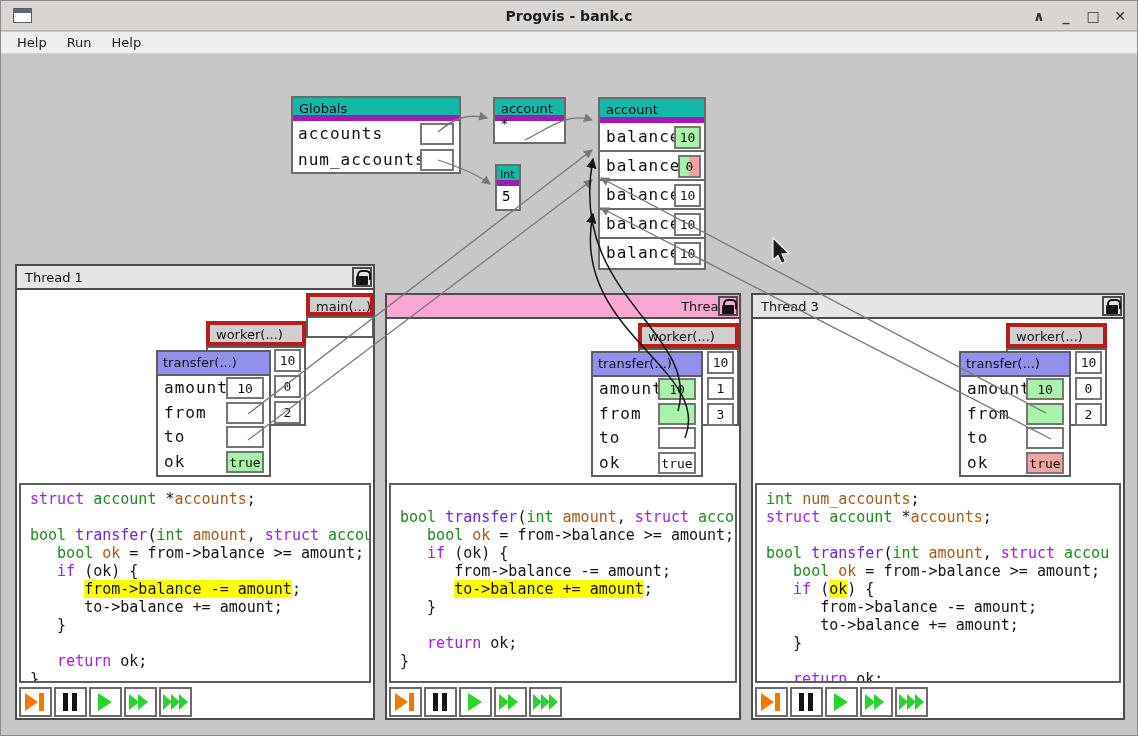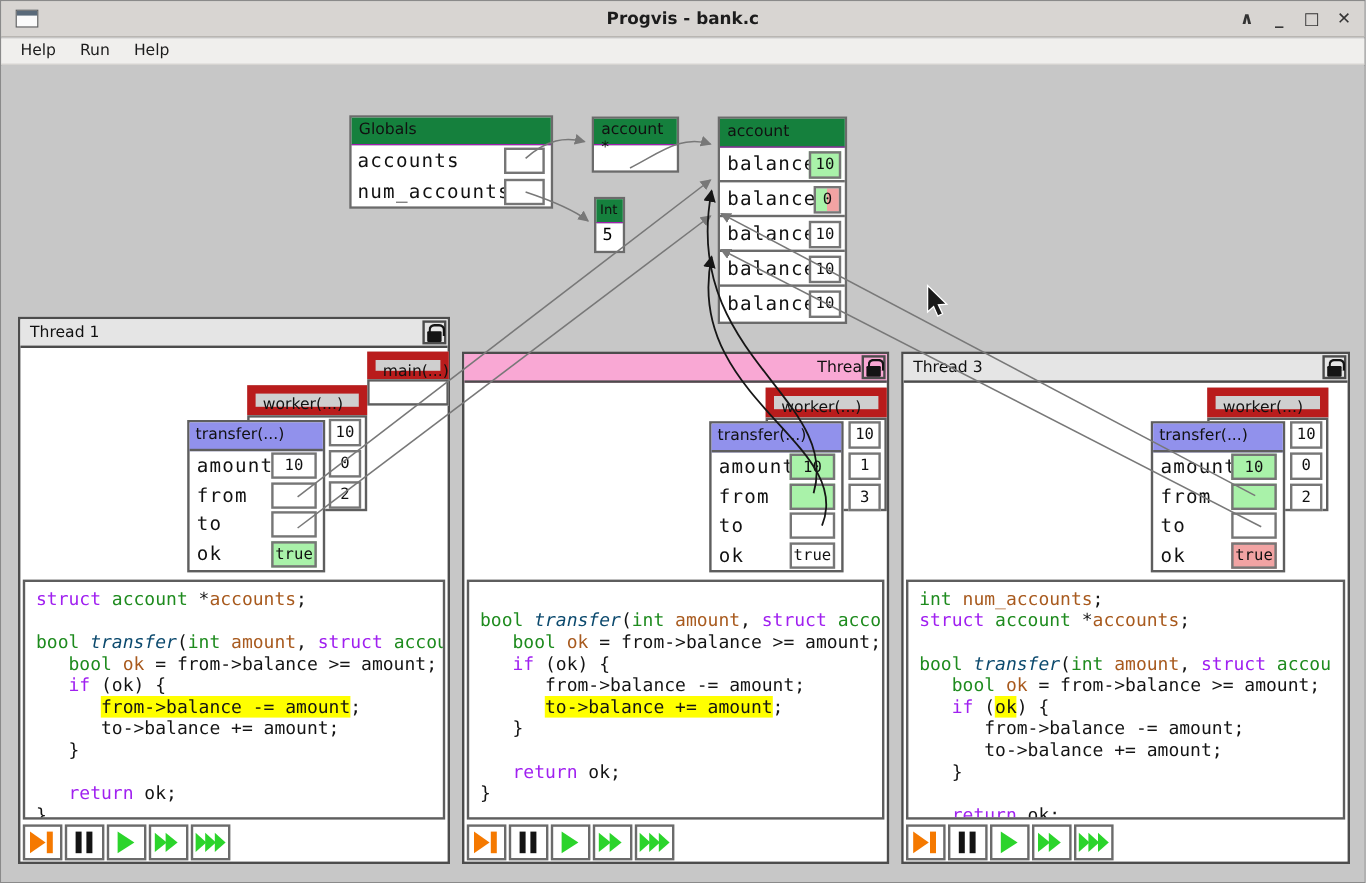--- a/index.html
+++ b/index.html
@@ -15,21 +15,21 @@
   .wtitle{flex:1;text-align:center;font-size:14px;font-weight:bold;color:#1c1c1c;}
   .winctls{position:absolute;right:8px;top:0;height:30px;display:flex;align-items:center;gap:9px;}
   .wctl{width:18px;text-align:center;font-size:14px;color:#333;font-weight:bold;cursor:default;}
   .menubar{position:absolute;left:0;top:31px;width:100%;height:22px;background:#f0efed;
            border-bottom:1px solid #d2cfcc;display:flex;align-items:center;padding-left:6px;}
   .mitem{font-size:13px;color:#1c1c1c;padding:2px 10px;}
   
   #canvas{position:absolute;left:0;top:54px;width:1136px;height:680px;background:#c7c7c7;}
   
   .hbox{position:absolute;border:2px solid #6b6b6b;background:#fff;}
-  .hbox .hdr{background:#15803d;border-bottom:1px solid #a21caf;font-size:13px;color:#111;
+  .hbox .hdr{background:#14b8a6;border-bottom:6px solid #a21caf;font-size:13px;color:#111;
              padding:3px 6px 2px 6px;height:23px;}
   .grow{position:relative;height:26px;}
   .vname{font-family:"DejaVu Sans Mono",monospace;font-size:16px;letter-spacing:1px;color:#111;}
   .grow .vname{position:absolute;left:5px;top:3px;}
   .vbox{position:absolute;background:#fff;border:2px solid #767676;
         font-family:"DejaVu Sans Mono",monospace;font-size:13px;color:#111;
         display:flex;align-items:center;justify-content:center;}
   .vbox.green{background:#a9f2a9;}
   .vbox.red{background:#f2a3a3;}
   .vbox.split{background:linear-gradient(90deg,#a9f2a9 0 47%,#f2a3a3 47% 100%);}
@@ -42,39 +42,39 @@
   
   .twin{position:absolute;border:2px solid #4c4c4c;background:#fff;}
   .ttl{position:relative;height:24px;background:#e5e5e5;border-bottom:2px solid #4c4c4c;
        display:flex;align-items:center;padding-left:8px;font-size:13px;color:#111;}
   .twin.active .ttl{background:#f9a8d4;justify-content:flex-end;}
   .lockbox{position:absolute;right:1px;top:1px;width:20px;height:20px;border:2px solid #4c4c4c;
            background:inherit;display:flex;justify-content:center;}
   .lock{position:relative;width:12px;height:9px;background:#141414;border-radius:1px;margin-top:7px;}
   .lock::before{content:"";position:absolute;left:1px;top:-6px;width:10px;height:8px;
                 border:2px solid #141414;border-bottom:none;border-radius:5px 5px 0 0;}
-  .fhdr{position:absolute;border:7px solid #b91c1c;background:#cfcfcf;font-size:13px;color:#111;
+  .fhdr{position:absolute;border:4px solid #b91c1c;background:#cfcfcf;font-size:13px;color:#111;
         padding:2px 0 0 6px;}
   .plainbox{position:absolute;border:2px solid #5e5e5e;background:#fff;}
   .wbody{position:absolute;border:2px solid #5e5e5e;background:#fff;}
   .wbody .vbox{right:3px;width:27px;height:23px;}
   .transfer{position:absolute;border:2px solid #5e5e5e;background:#fff;}
   .transfer .thdr{height:24px;background:#9191ec;border-bottom:2px solid #5e5e5e;
                   font-size:13px;color:#111;padding:3px 0 0 5px;}
   .trow{position:relative;height:24.7px;}
   .trow .vname{position:absolute;left:6px;top:2px;}
   .trow .vbox{right:5px;top:1px;width:38px;height:22px;}
   
   .codepanel{position:absolute;border:2px solid #5e5e5e;background:#fff;overflow:hidden;
              padding:5px 0 0 9px;font-family:"DejaVu Sans Mono",monospace;font-size:15px;
              line-height:18px;color:#141414;white-space:pre;}
   .cline{height:18px;}
   .tok.k{color:#a020f0;}
   .tok.t{color:#1e8b1e;}
-  .tok.f{color:#0c4a6e;font-style:italic;}
+  .tok.f{color:#6d28d9;}
   .tok.v{color:#a85a1e;}
   .tok.h{background:#ffff00;}
   
   .controls{position:absolute;display:flex;gap:2px;}
   .pbtn{width:33px;height:30px;background:#fff;border:2px solid #6b6b6b;display:flex;
         align-items:center;justify-content:center;padding:0;}
   
   #overlay{position:absolute;left:0;top:0;width:1138px;height:736px;pointer-events:none;z-index:40;}
 </style>
 </head>

